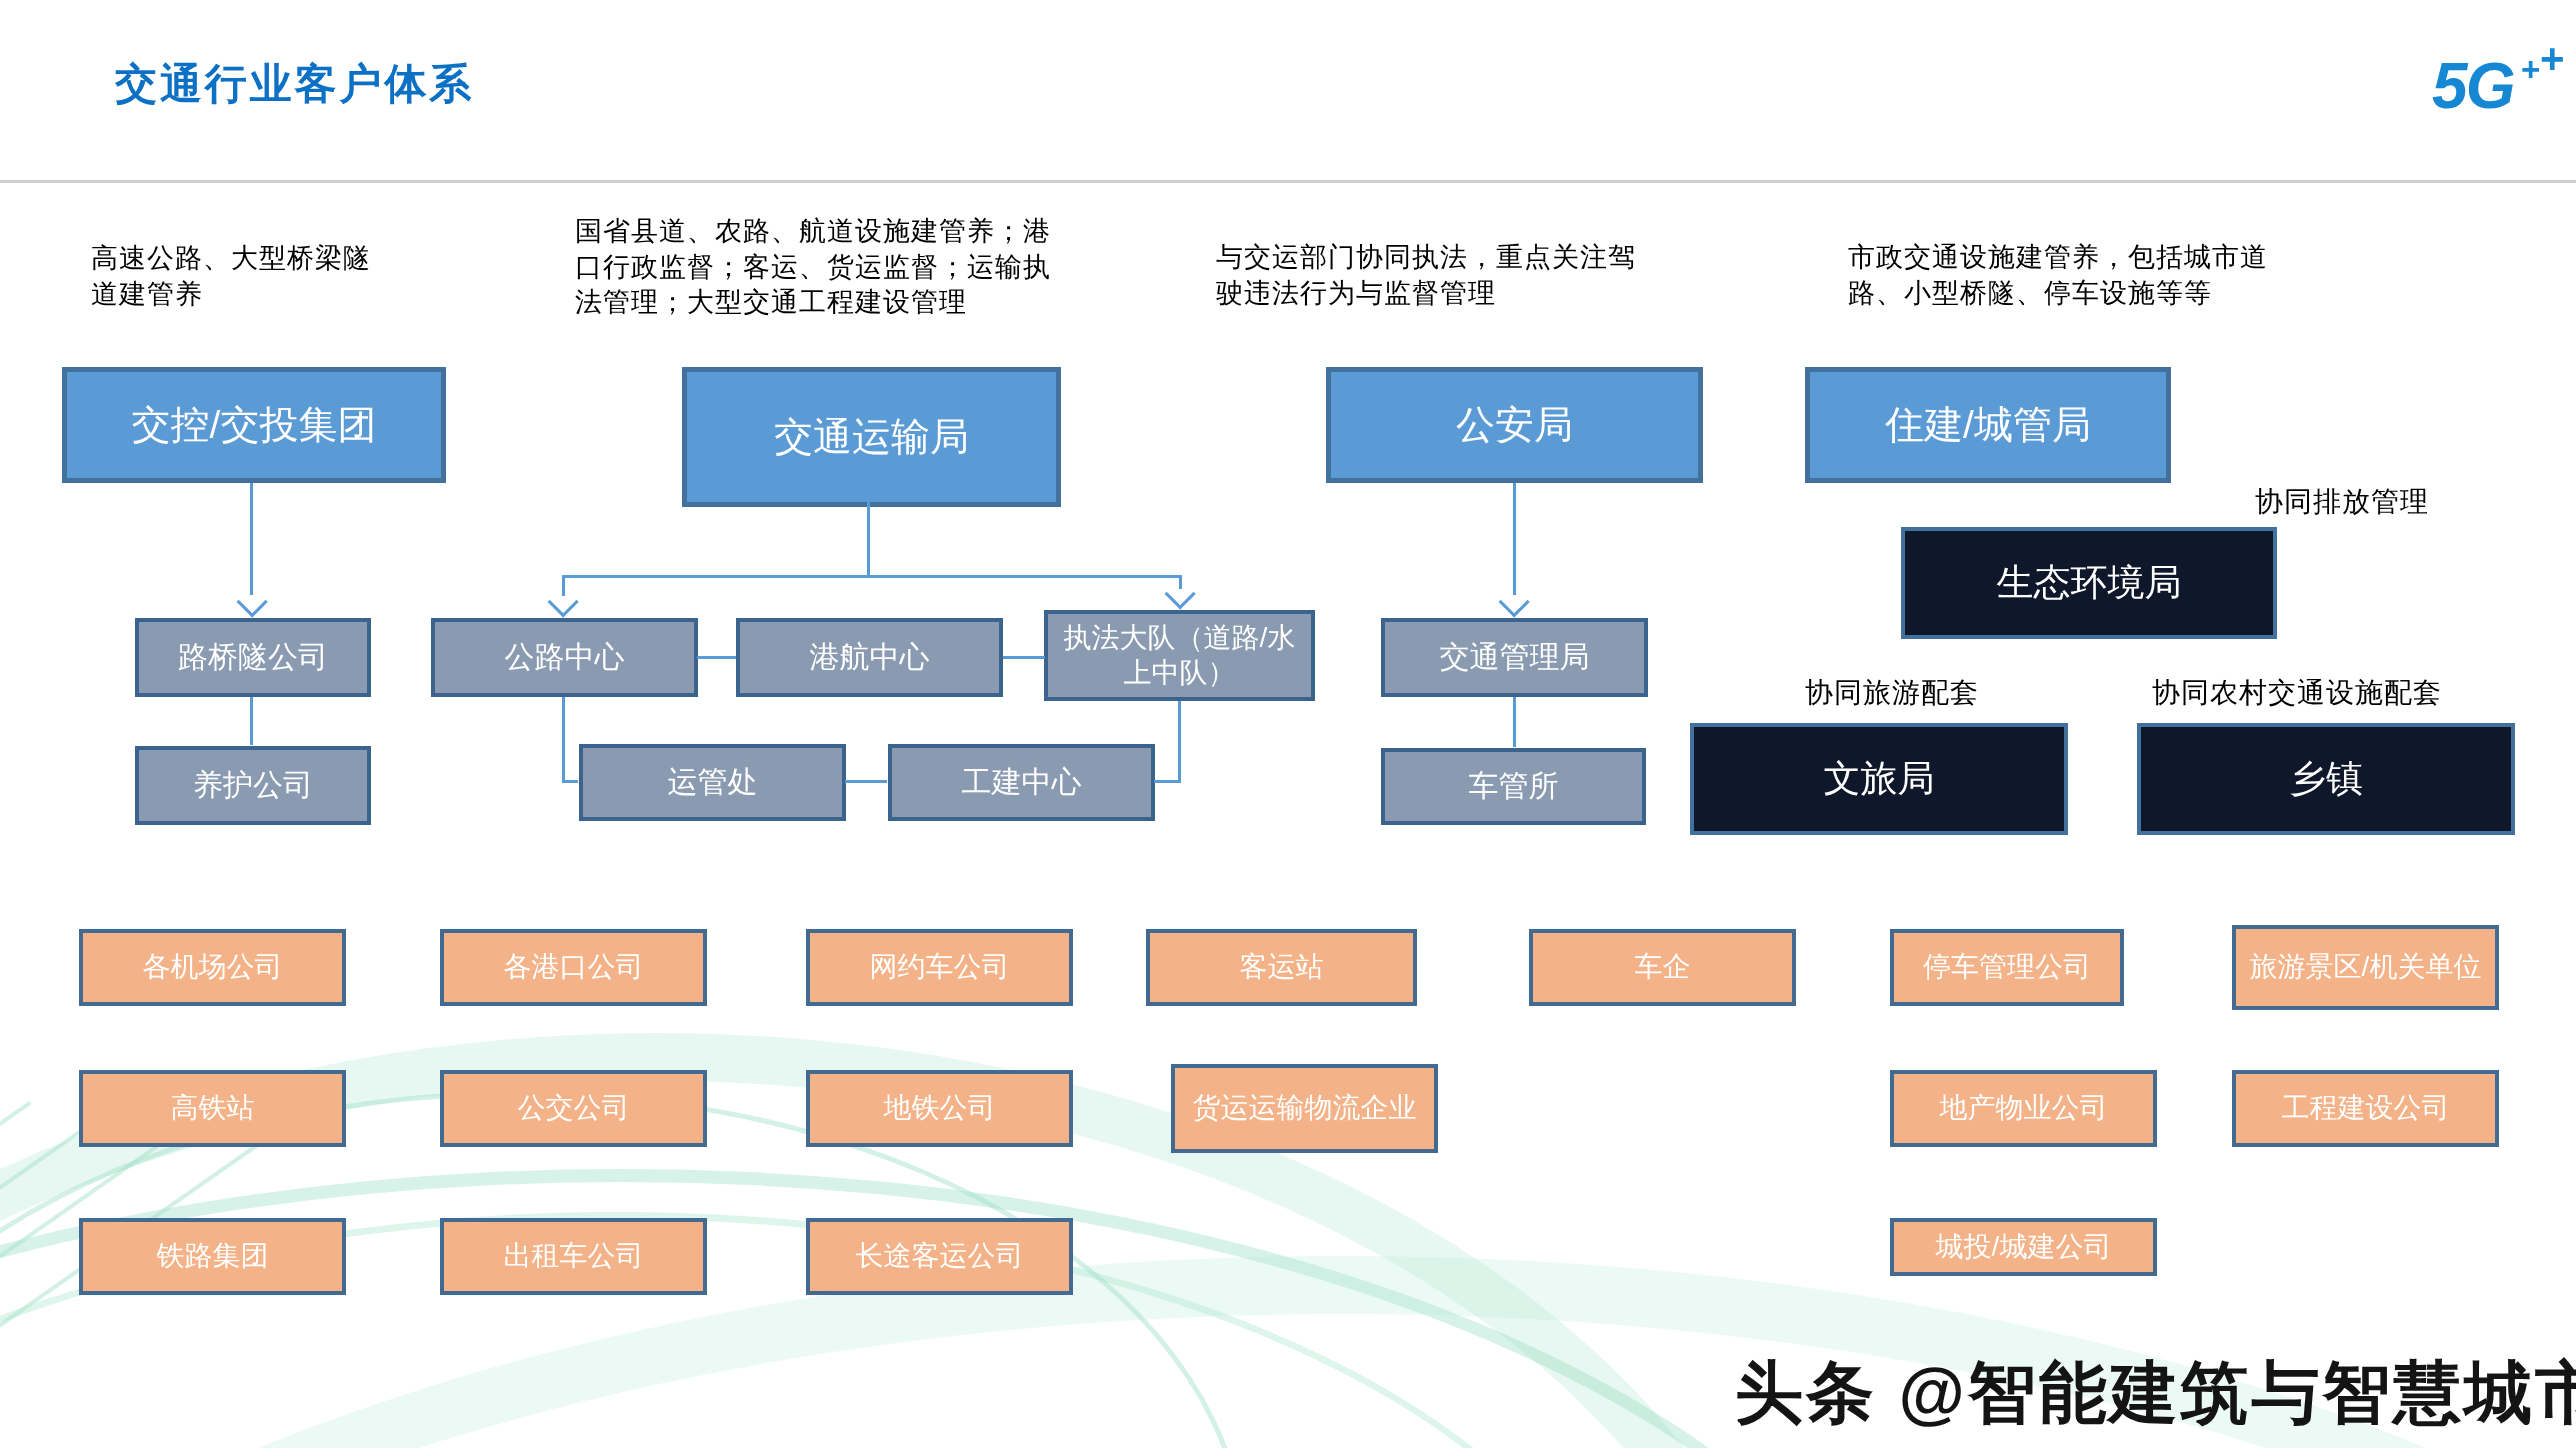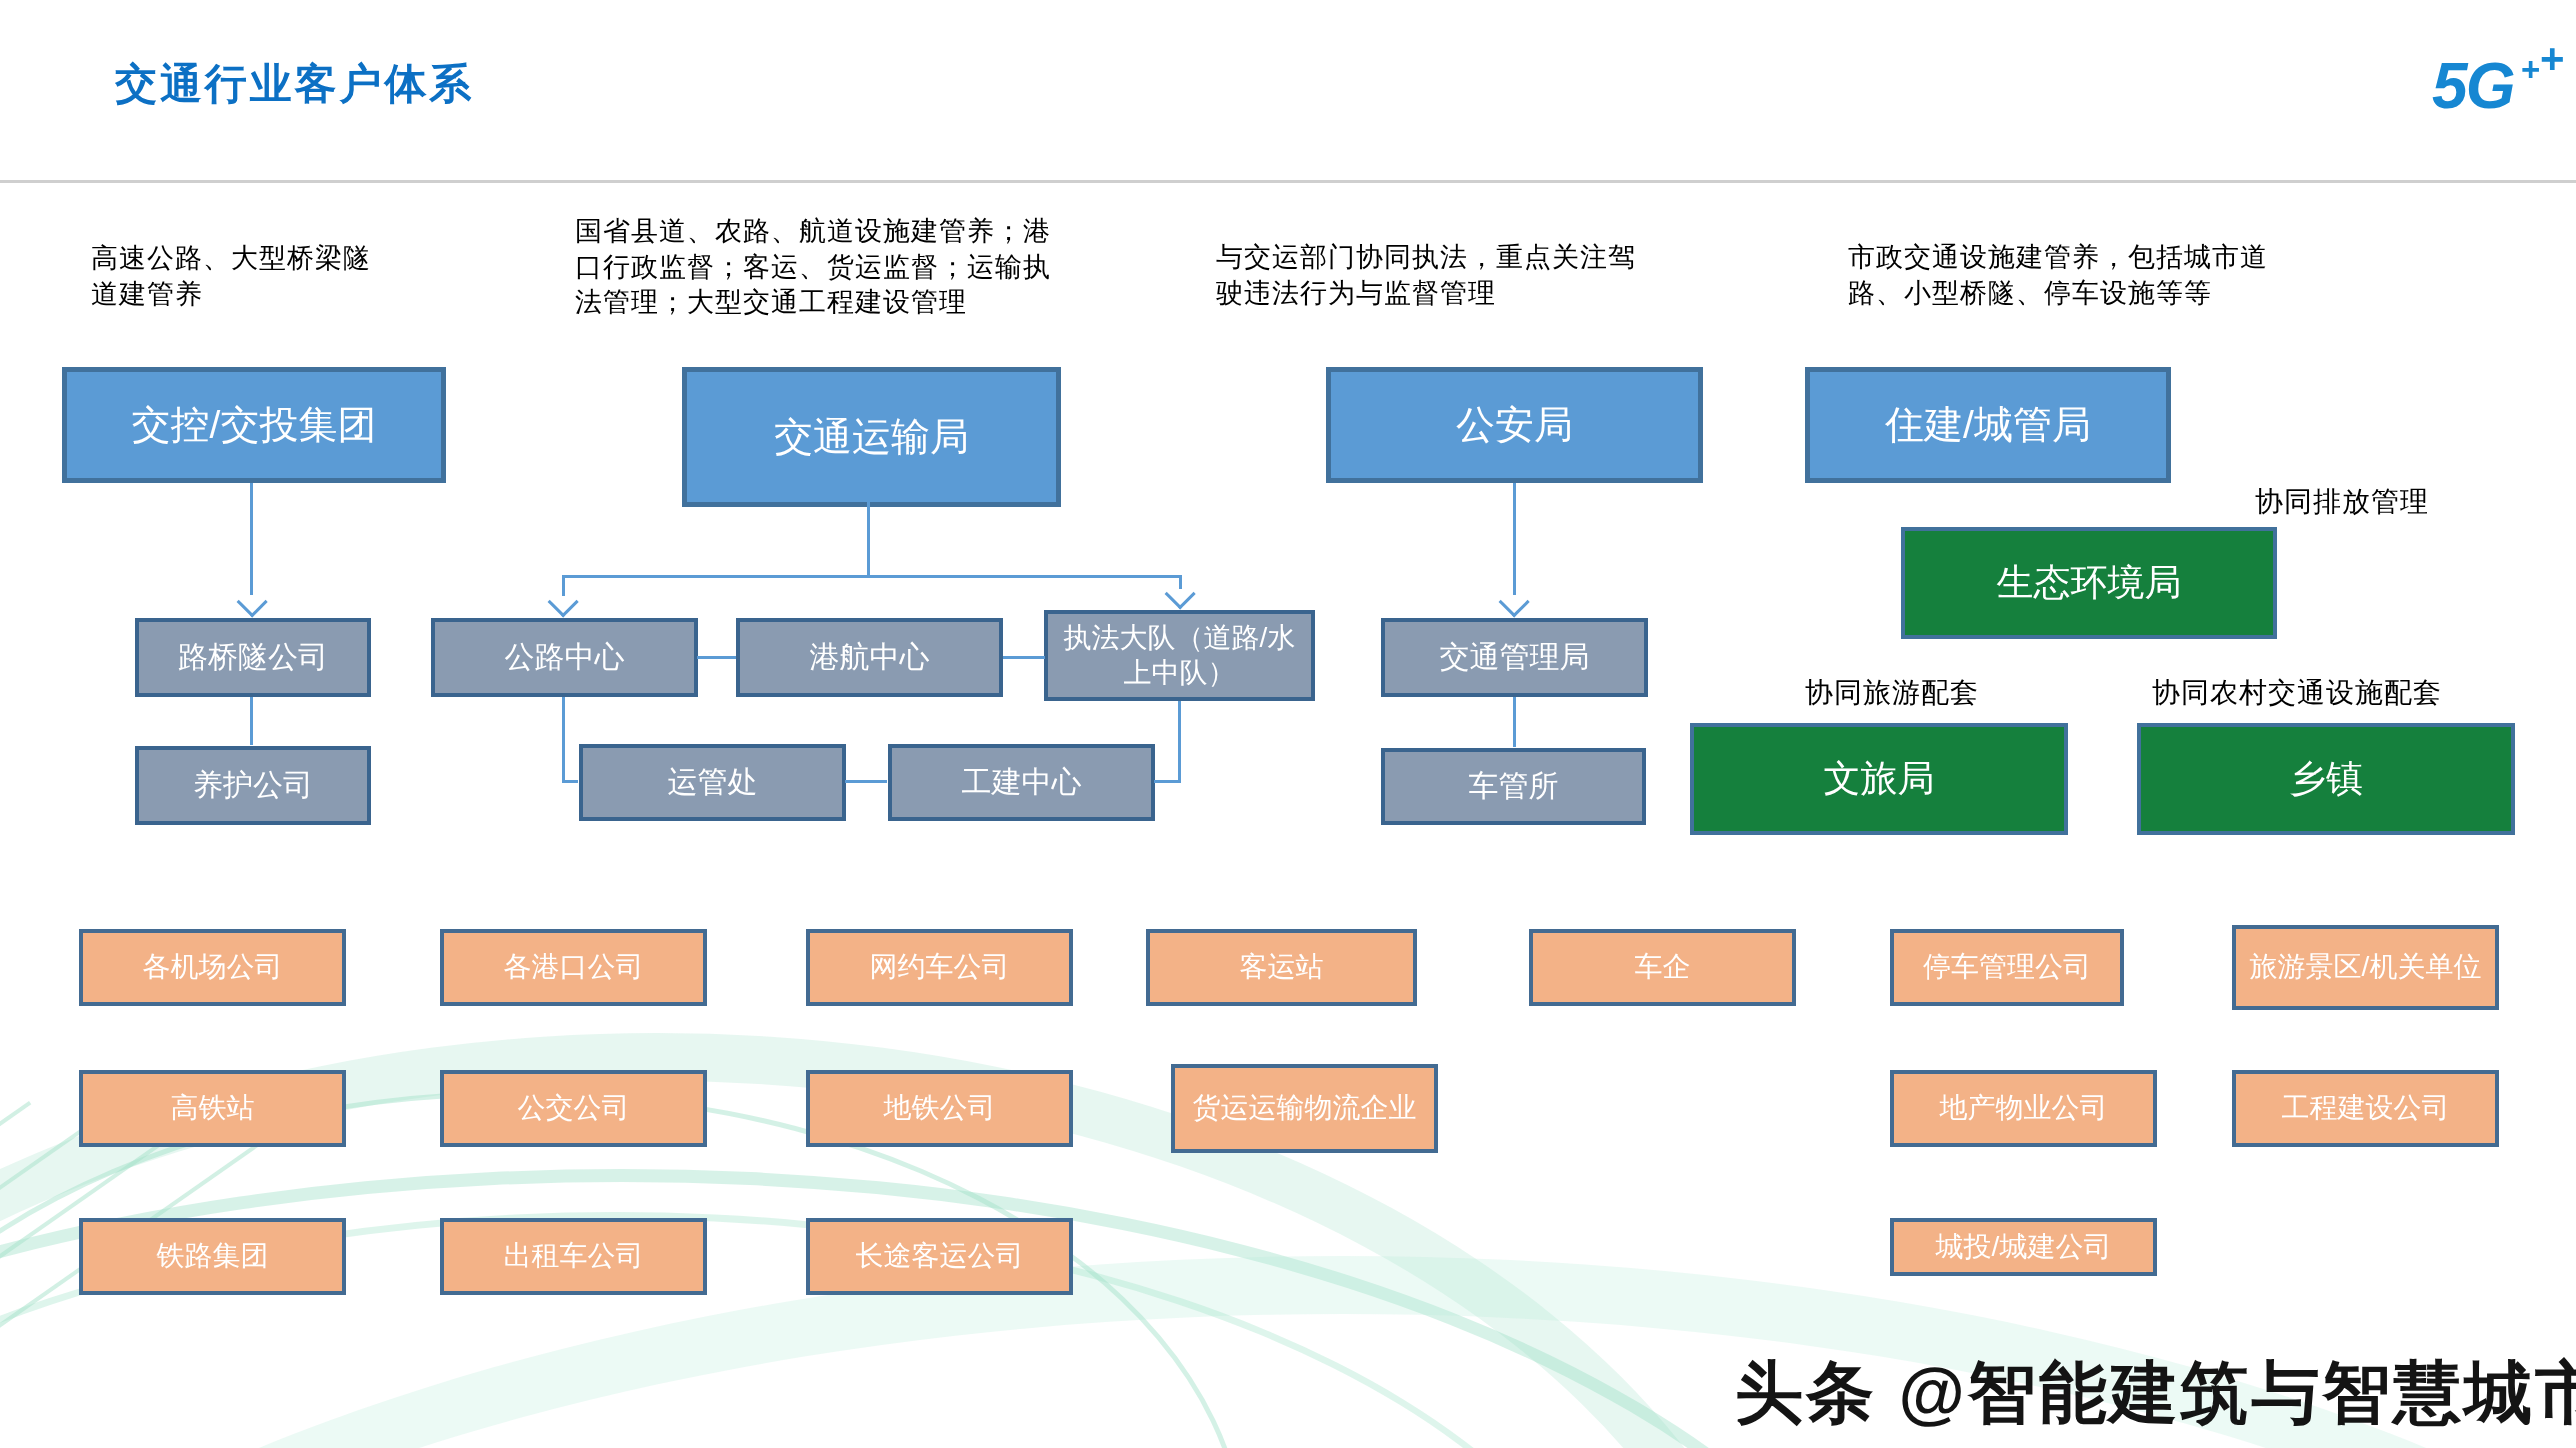--- a/index.html
+++ b/index.html
@@ -22,21 +22,21 @@
     position:absolute;color:#000;font-size:27px;line-height:1.32;
     word-break:break-all;letter-spacing:1px;
   }
   
   .obox{
     position:absolute;display:flex;align-items:center;justify-content:center;
     text-align:center;color:#fff;box-sizing:border-box;line-height:1.22;
     word-break:break-all;padding:3.9px 9.7px;
   }
   .box-blue{background:#5B9BD5;border:5.8px solid #41719C;font-size:39px;}
-  .box-blue-sm{background:#15803d;border:4.8px solid #41719C;font-size:37px;}
+  .box-blue-sm{background:#0f172a;border:4.8px solid #41719C;font-size:37px;}
   .box-gray{background:#8A9BB1;border:4.8px solid #3A648E;font-size:30px;}
   .box-orange{background:#F3B287;border:4.8px solid #436B92;font-size:28px;}
   
   .line{position:absolute;background:#5B9BD5;}
   .chev{
     position:absolute;width:19.3px;height:19.3px;
     border-right:3.9px solid #5B9BD5;border-bottom:3.9px solid #5B9BD5;
     transform:rotate(45deg);
   }
   

